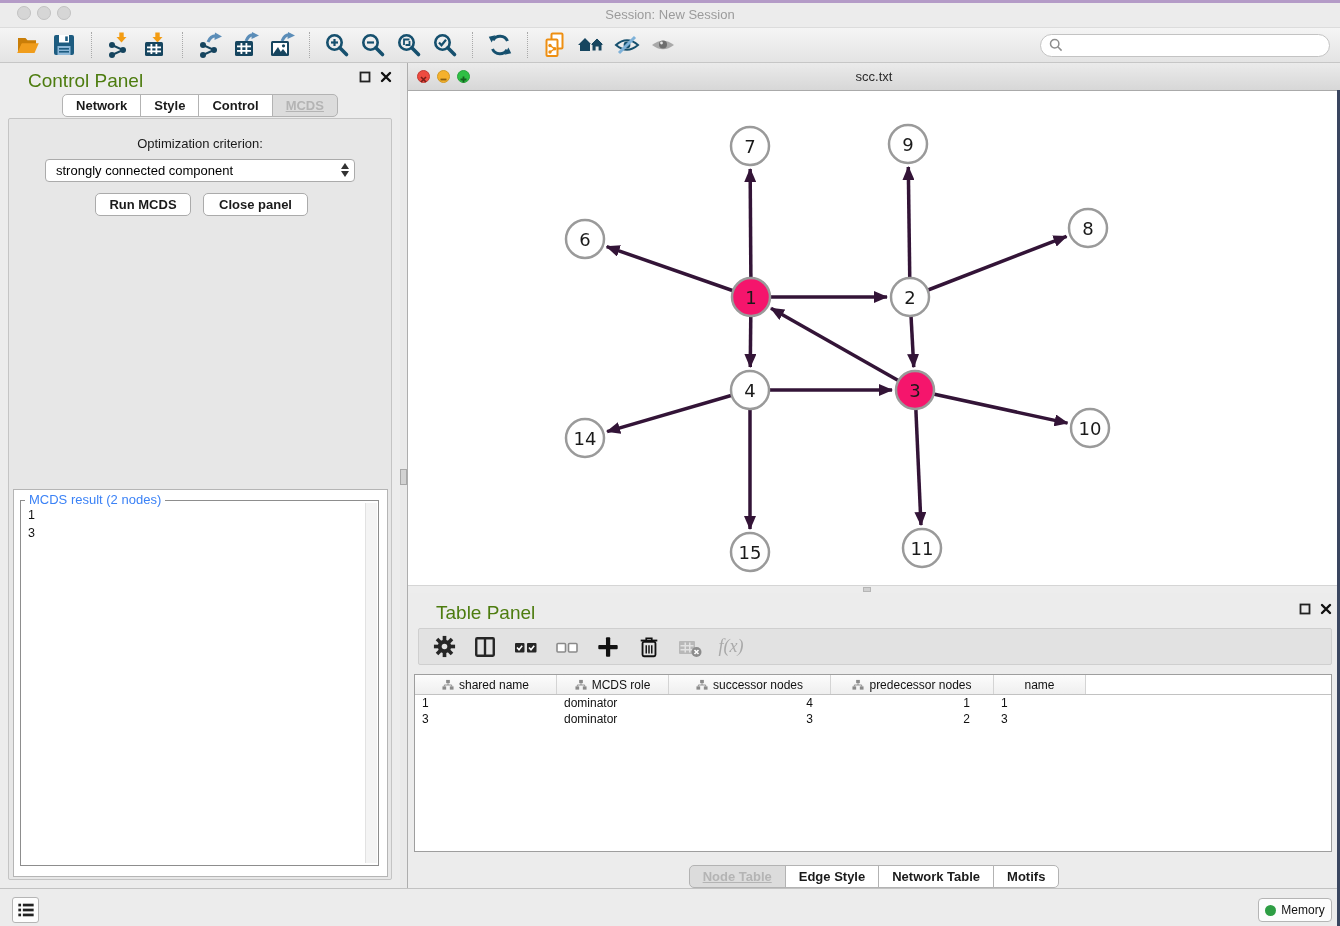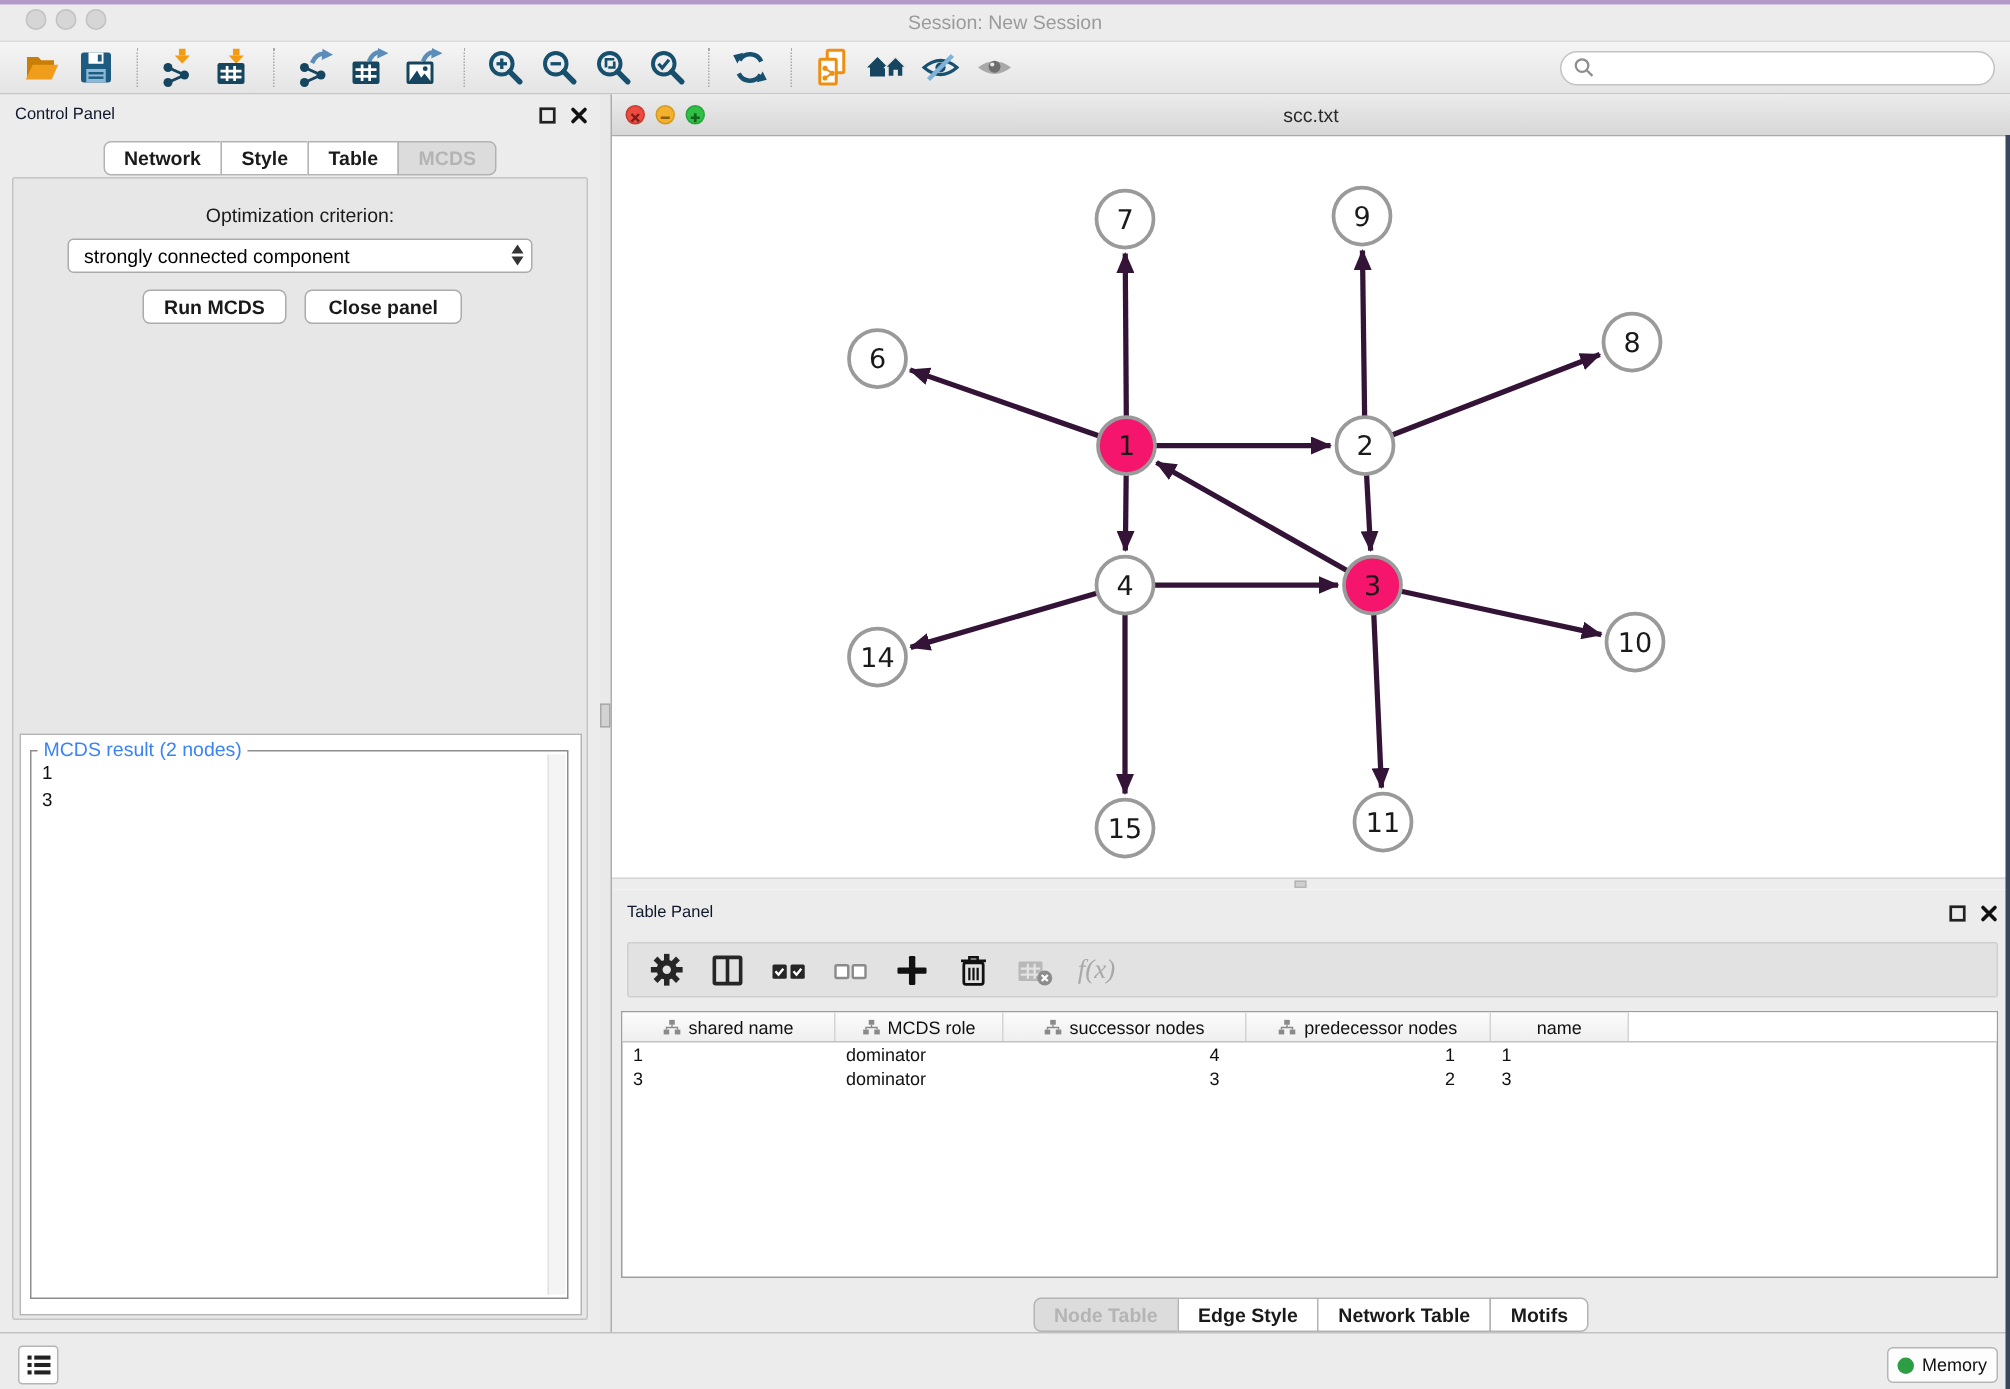--- a/index.html
+++ b/index.html
@@ -19,28 +19,28 @@
              border-top:1px solid #dcdcdc; border-bottom:1px solid #c6c6c6; display:flex; align-items:center; padding:0 10px; }
   .tb-icon { width:30px; height:30px; display:flex; align-items:center; justify-content:center; margin:0 3px; }
   .tb-sep { width:0; height:26px; border-left:1px dotted #a9a9a9; margin:0 9px; }
   #search-wrap { margin-left:auto; width:290px; height:23px; background:#fff; border:1px solid #c3c3c3;
                  border-radius:12px; display:flex; align-items:center; padding:0 8px; }
   #search-wrap input { border:none; outline:none; flex:1; font-size:12px; background:transparent; margin-left:5px; }
 
   
   #control-panel { left:0; top:63px; width:400px; height:825px; background:#ececec; }
   .panel-head { position:absolute; left:0; top:0; width:100%; height:30px; }
-  .panel-head .ph-title { position:absolute; left:10px; top:7px; font-size:11px; color:#0f172a; }
+  .panel-head .ph-title { position:absolute; left:28px; top:7px; font-size:19px; color:#4d7c0f; }
   .ph-btns { position:absolute; right:8px; top:8px; display:flex; gap:9px; }
   #cp-tabs { position:absolute; left:0; top:31px; width:100%; display:flex; justify-content:center; }
   .tab { background:#fff; border:1px solid #b3b3b3; margin-left:-1px; padding:3px 13px; font-size:13px;
          font-weight:bold; color:#1a1a1a; white-space:nowrap; }
   .tab.first { border-radius:5px 0 0 5px; margin-left:0; }
   .tab.last { border-radius:0 5px 5px 0; }
-  .tab.sel { background:#dcdcdc; color:#b4b4b4; }
+  .tab.sel { background:#dcdcdc; color:#b4b4b4;text-decoration:underline; }
   #cp-body { position:absolute; left:8px; top:55px; width:384px; height:762px; background:#e7e7e7;
              border:1px solid #c4c4c4; border-radius:2px; }
   #opt-label { position:absolute; left:0; top:17px; width:100%; text-align:center; font-size:13px; color:#1a1a1a; }
   #criterion { position:absolute; left:36px; top:40px; width:310px; height:23px; background:#fff;
                border:1px solid #ababab; border-radius:4px; display:flex; align-items:center; padding:0 22px 0 10px; font-size:13px; }
   #criterion .stepper { position:absolute; right:5px; top:3px; display:flex; flex-direction:column; gap:2px; }
   .tri-up { width:0; height:0; border-left:4px solid transparent; border-right:4px solid transparent; border-bottom:6px solid #333; }
   .tri-dn { width:0; height:0; border-left:4px solid transparent; border-right:4px solid transparent; border-top:6px solid #333; }
   .push-btn { position:absolute; height:23px; background:#fff; border:1px solid #ababab; border-radius:5px;
               font-size:13px; font-weight:bold; color:#1a1a1a; display:flex; align-items:center; justify-content:center; }
@@ -262,21 +262,21 @@
             <rect x="1.5" y="1.5" width="9" height="9" fill="none" stroke="#222" stroke-width="1.8"></rect>
           </svg>
         <svg width="12" height="12" viewBox="0 0 12 12">
             <path d="M2 2 L10 10 M10 2 L2 10" stroke="#111" stroke-width="2.4" stroke-linecap="round"></path>
           </svg>
       </span>
     </div>
     <div id="cp-tabs">
       <span class="tab first">Network</span>
       <span class="tab">Style</span>
-      <span class="tab">Table</span>
+      <span class="tab">Control</span>
       <span class="tab last sel">MCDS</span>
     </div>
     <div id="cp-body">
       <div id="opt-label">Optimization criterion:</div>
       <div id="criterion">
         <span>strongly connected component</span>
         <span class="stepper">
             <span class="tri-up"></span>
             <span class="tri-dn"></span>
           </span>

